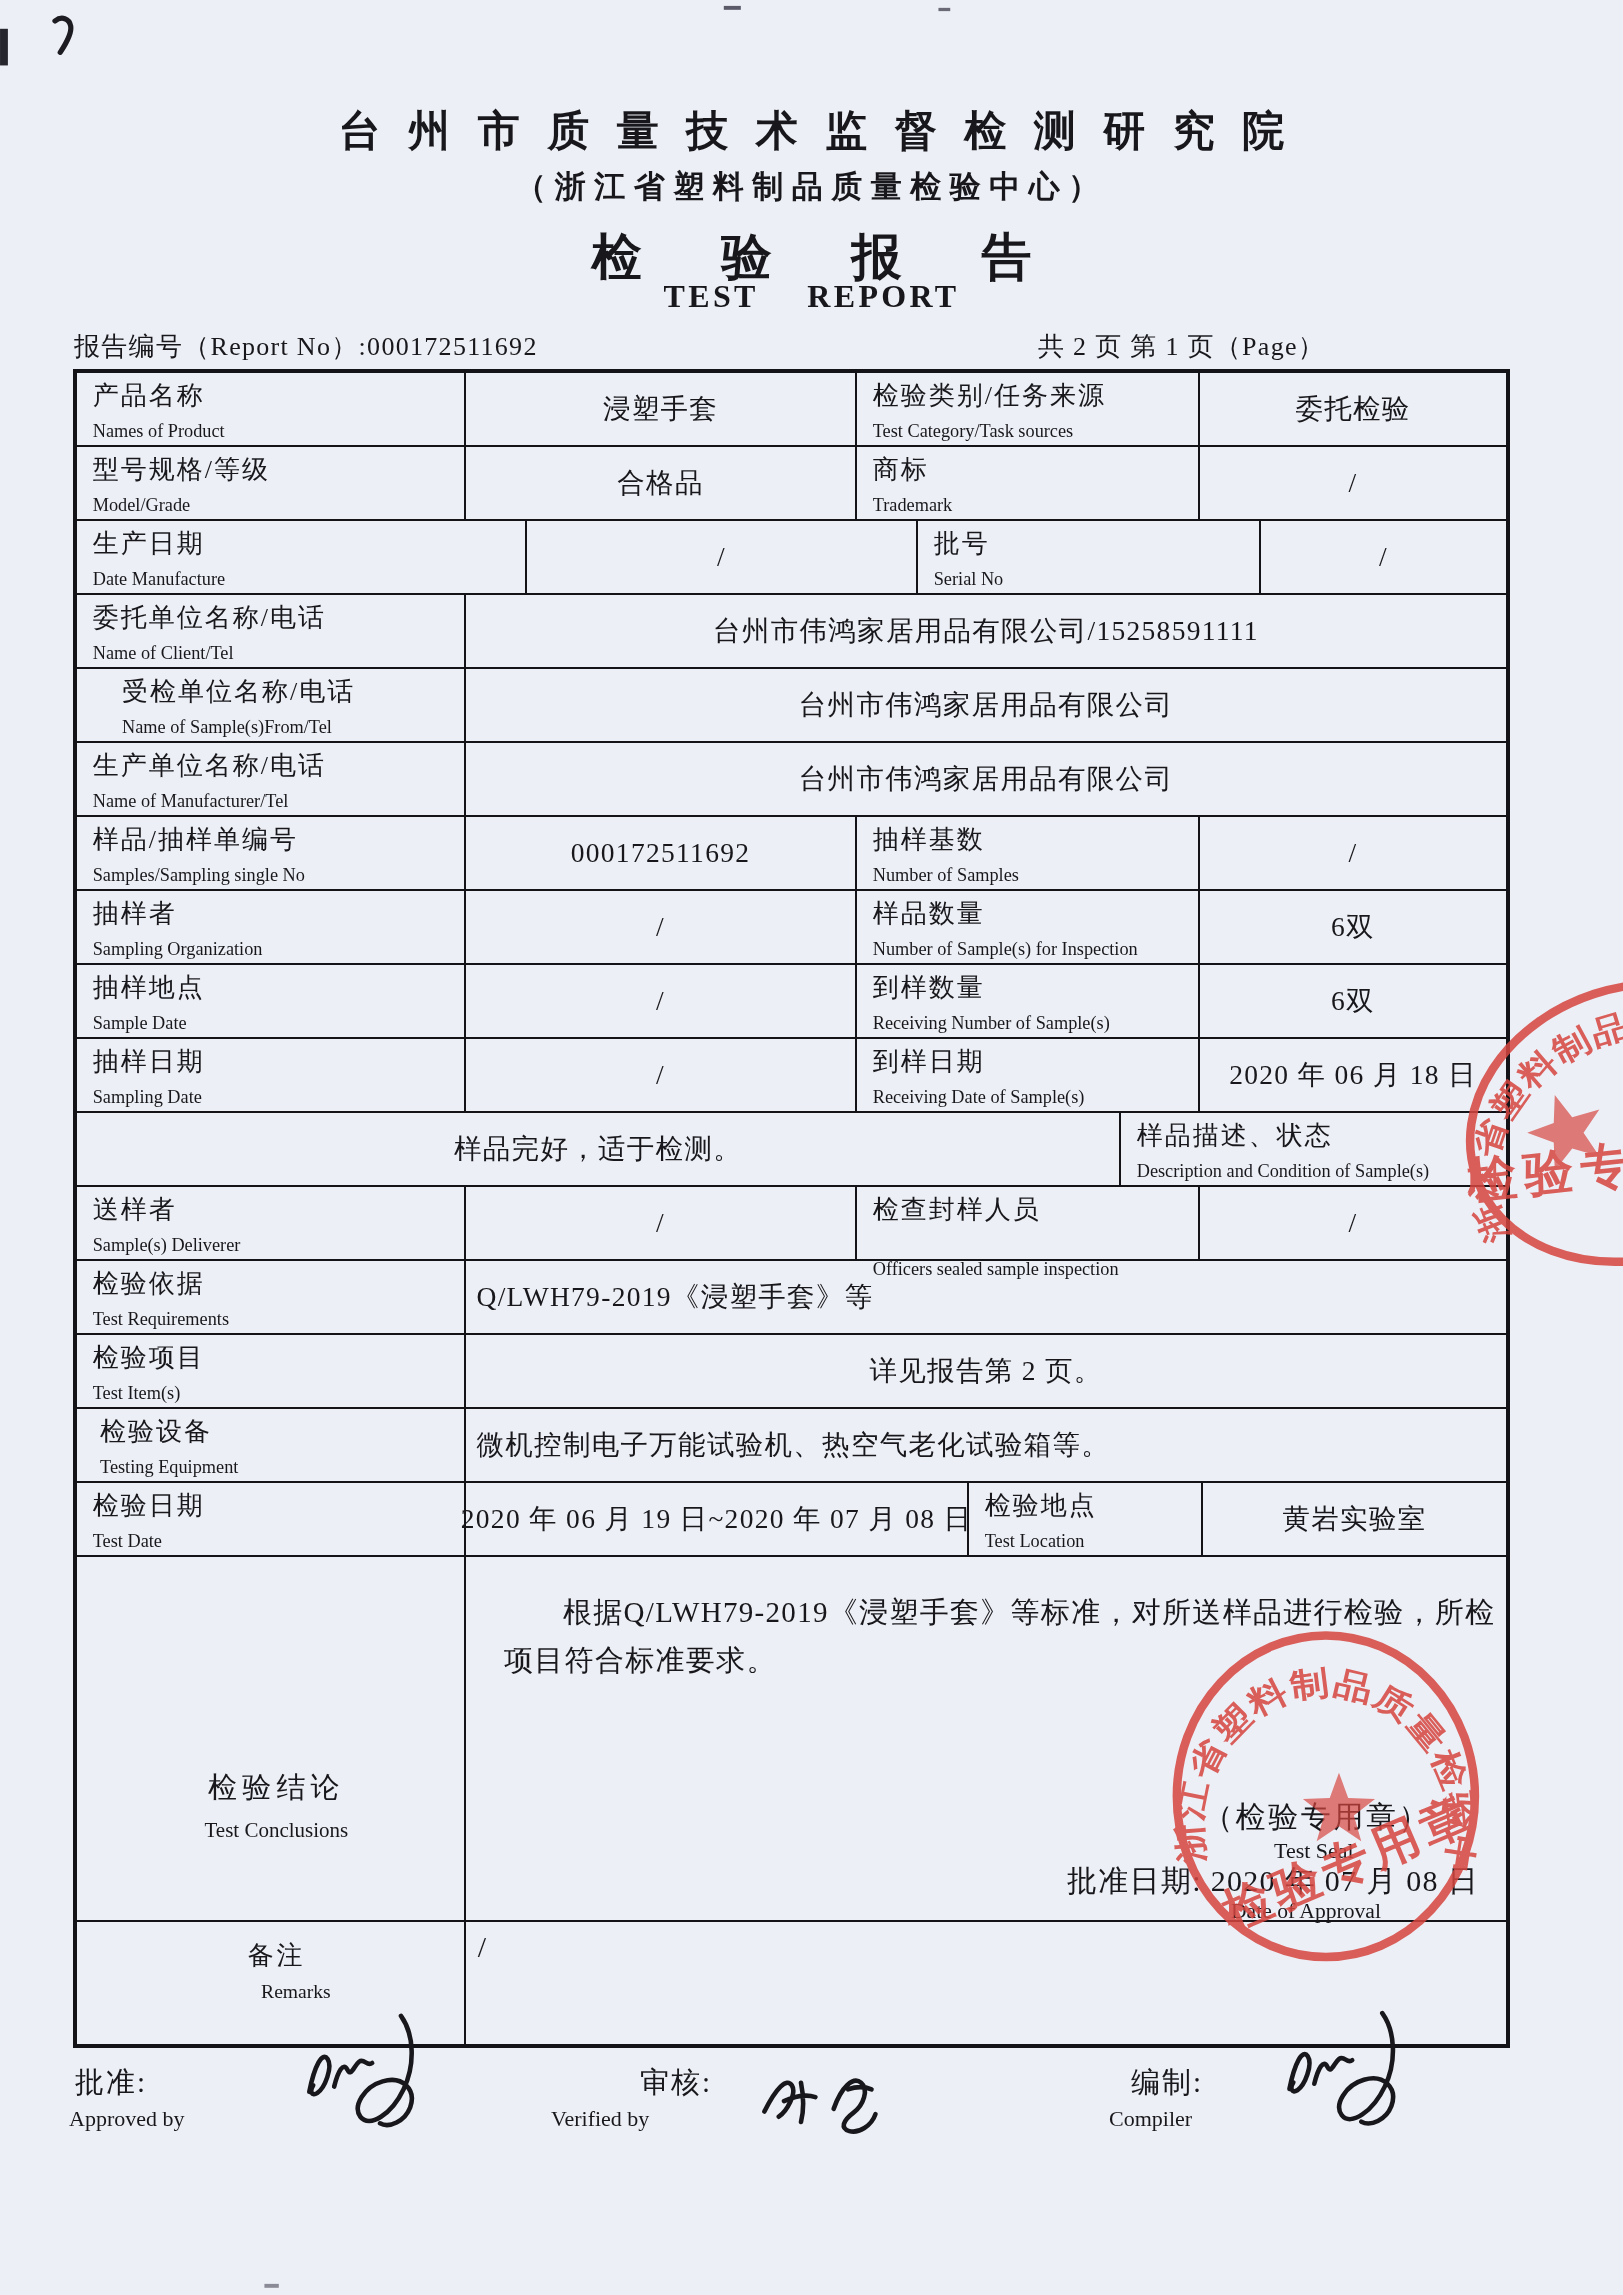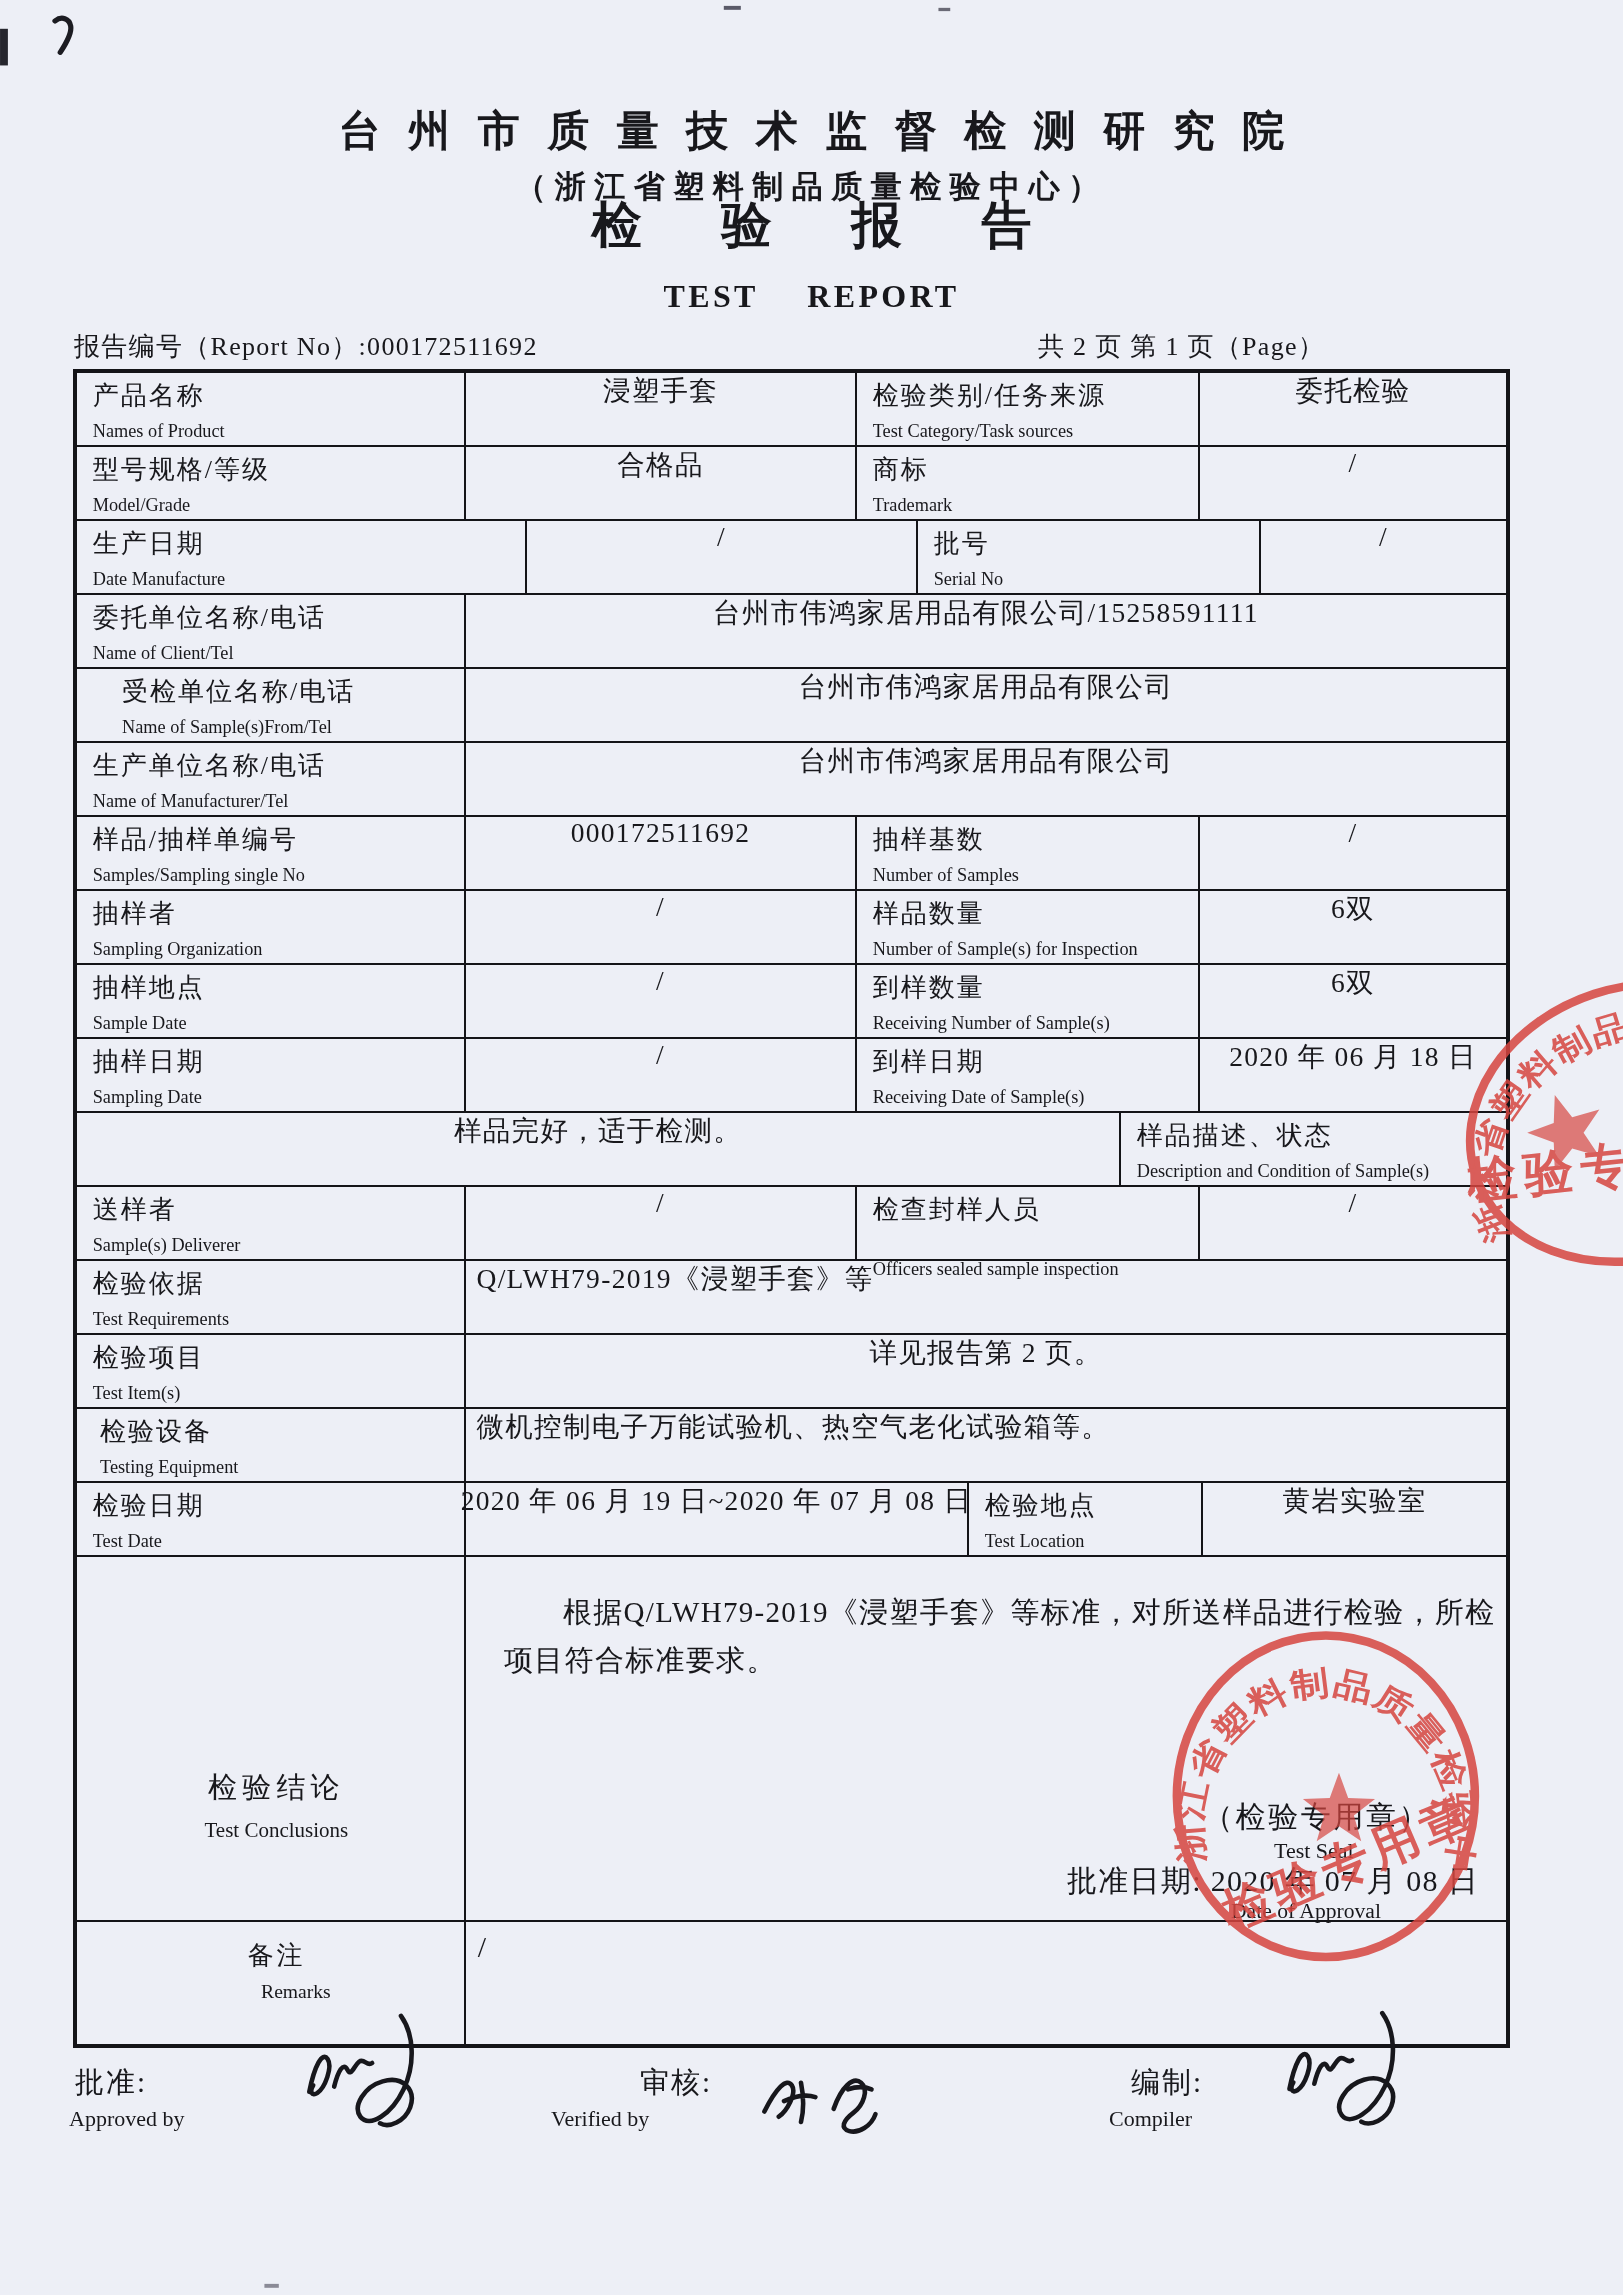--- a/index.html
+++ b/index.html
@@ -7,39 +7,39 @@
     position:relative; width:1623px; height:2295px;
     background:#edeff6; overflow:hidden;
     font-family:"Liberation Serif","DejaVu Serif",serif;
     color:#18181c;
   }
   .abs{position:absolute;}
   .ctr{left:50%; transform:translateX(-50%); white-space:nowrap;}
   
   .t1{top:103px; font-size:42px; font-weight:bold; letter-spacing:27.5px; margin-left:13.7px;}
   .t2{top:166px; font-size:31px; font-weight:bold; letter-spacing:8.5px;}
-  .t3{top:192px; font-size:50px; font-weight:bold; letter-spacing:80px; margin-left:40px;}
+  .t3{top:224px; font-size:50px; font-weight:bold; letter-spacing:80px; margin-left:40px;}
   .t4{top:278px; font-size:32px; font-weight:bold; letter-spacing:3.3px; word-spacing:38px;}
   .repline{top:329px; left:74px; font-size:26px; letter-spacing:1.3px; white-space:nowrap;}
   .pagenum{top:329px; left:1038px; font-size:26px; letter-spacing:1.3px; white-space:nowrap;}
   
   .tbl{
     position:absolute; left:73px; top:369px; width:1437px;
     border:4.6px solid #141418; box-sizing:border-box;
     background:transparent;
   }
   .row{display:flex; height:72px; border-top:2.6px solid #141418; box-sizing:content-box;}
   .row:first-child{border-top:none;}
   .cell{border-left:2.6px solid #141418; box-sizing:border-box; position:relative;}
   .cell:first-child{border-left:none;border-radius:16px;}
   .lab{display:flex; flex-direction:column; justify-content:space-between;
        padding:5.2px 3.9px 3.3px 15.7px; overflow:visible;}
   .lab .zh{font-size:26px; letter-spacing:2px; white-space:nowrap;}
   .lab .en{font-size:18.3px; white-space:nowrap;}
-  .val{display:flex; justify-content:center;
+  .val{display:flex; align-items:center; justify-content:center;
        font-size:27.5px; letter-spacing:1.3px; text-align:center; white-space:nowrap;}
   .val.left{justify-content:flex-start; padding-left:10.5px;}
   .fill{flex:1;}
   
   .crow{height:363px;}
   .clab{display:flex; flex-direction:column; justify-content:flex-end; align-items:center;
         padding-bottom:77px; width:387px;}
   .clab .zh{font-size:29px; letter-spacing:5.2px;}
   .clab .en{font-size:21px; margin-top:10.5px;}
   .cval{flex:1; position:relative;}

